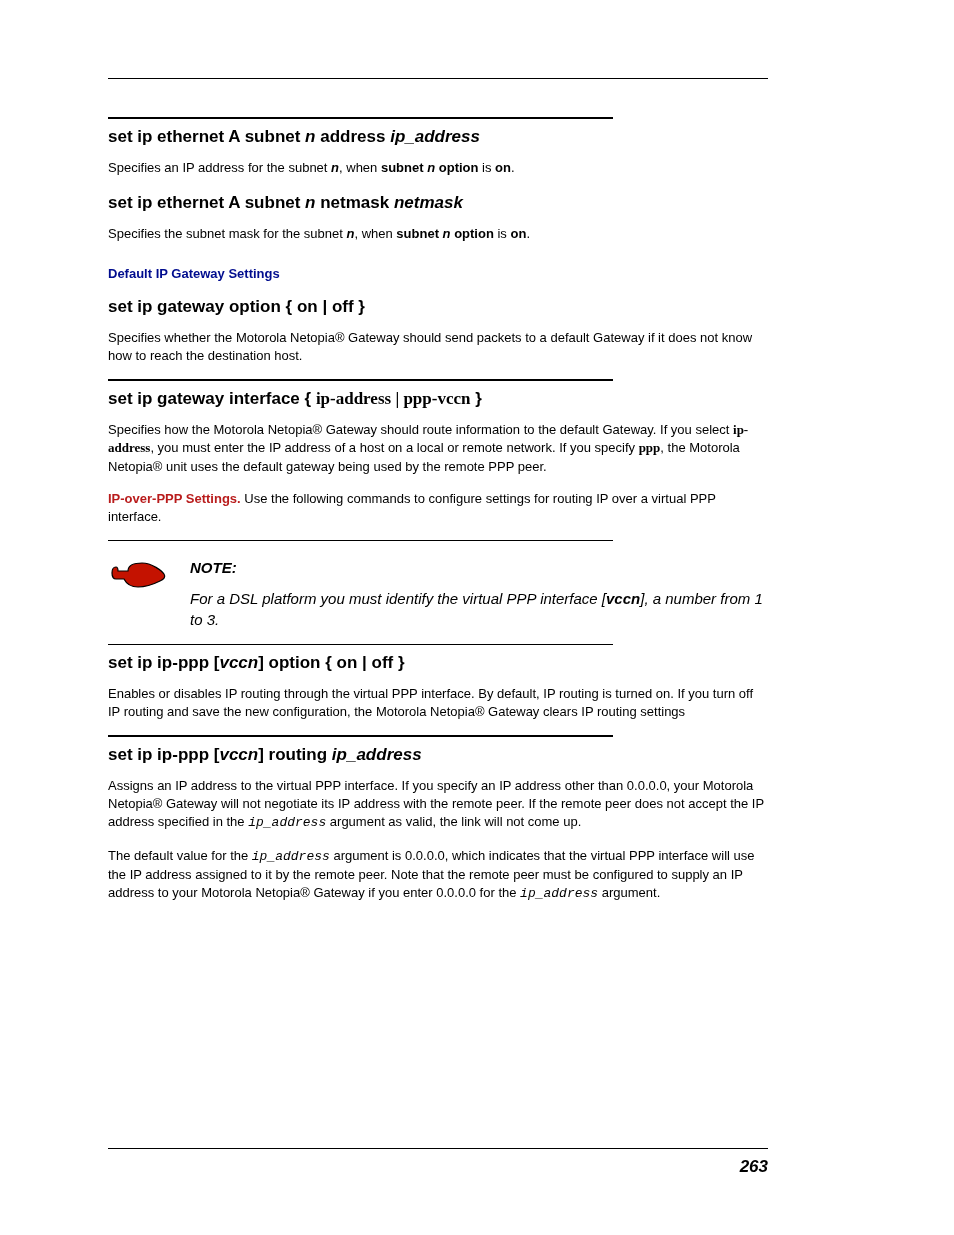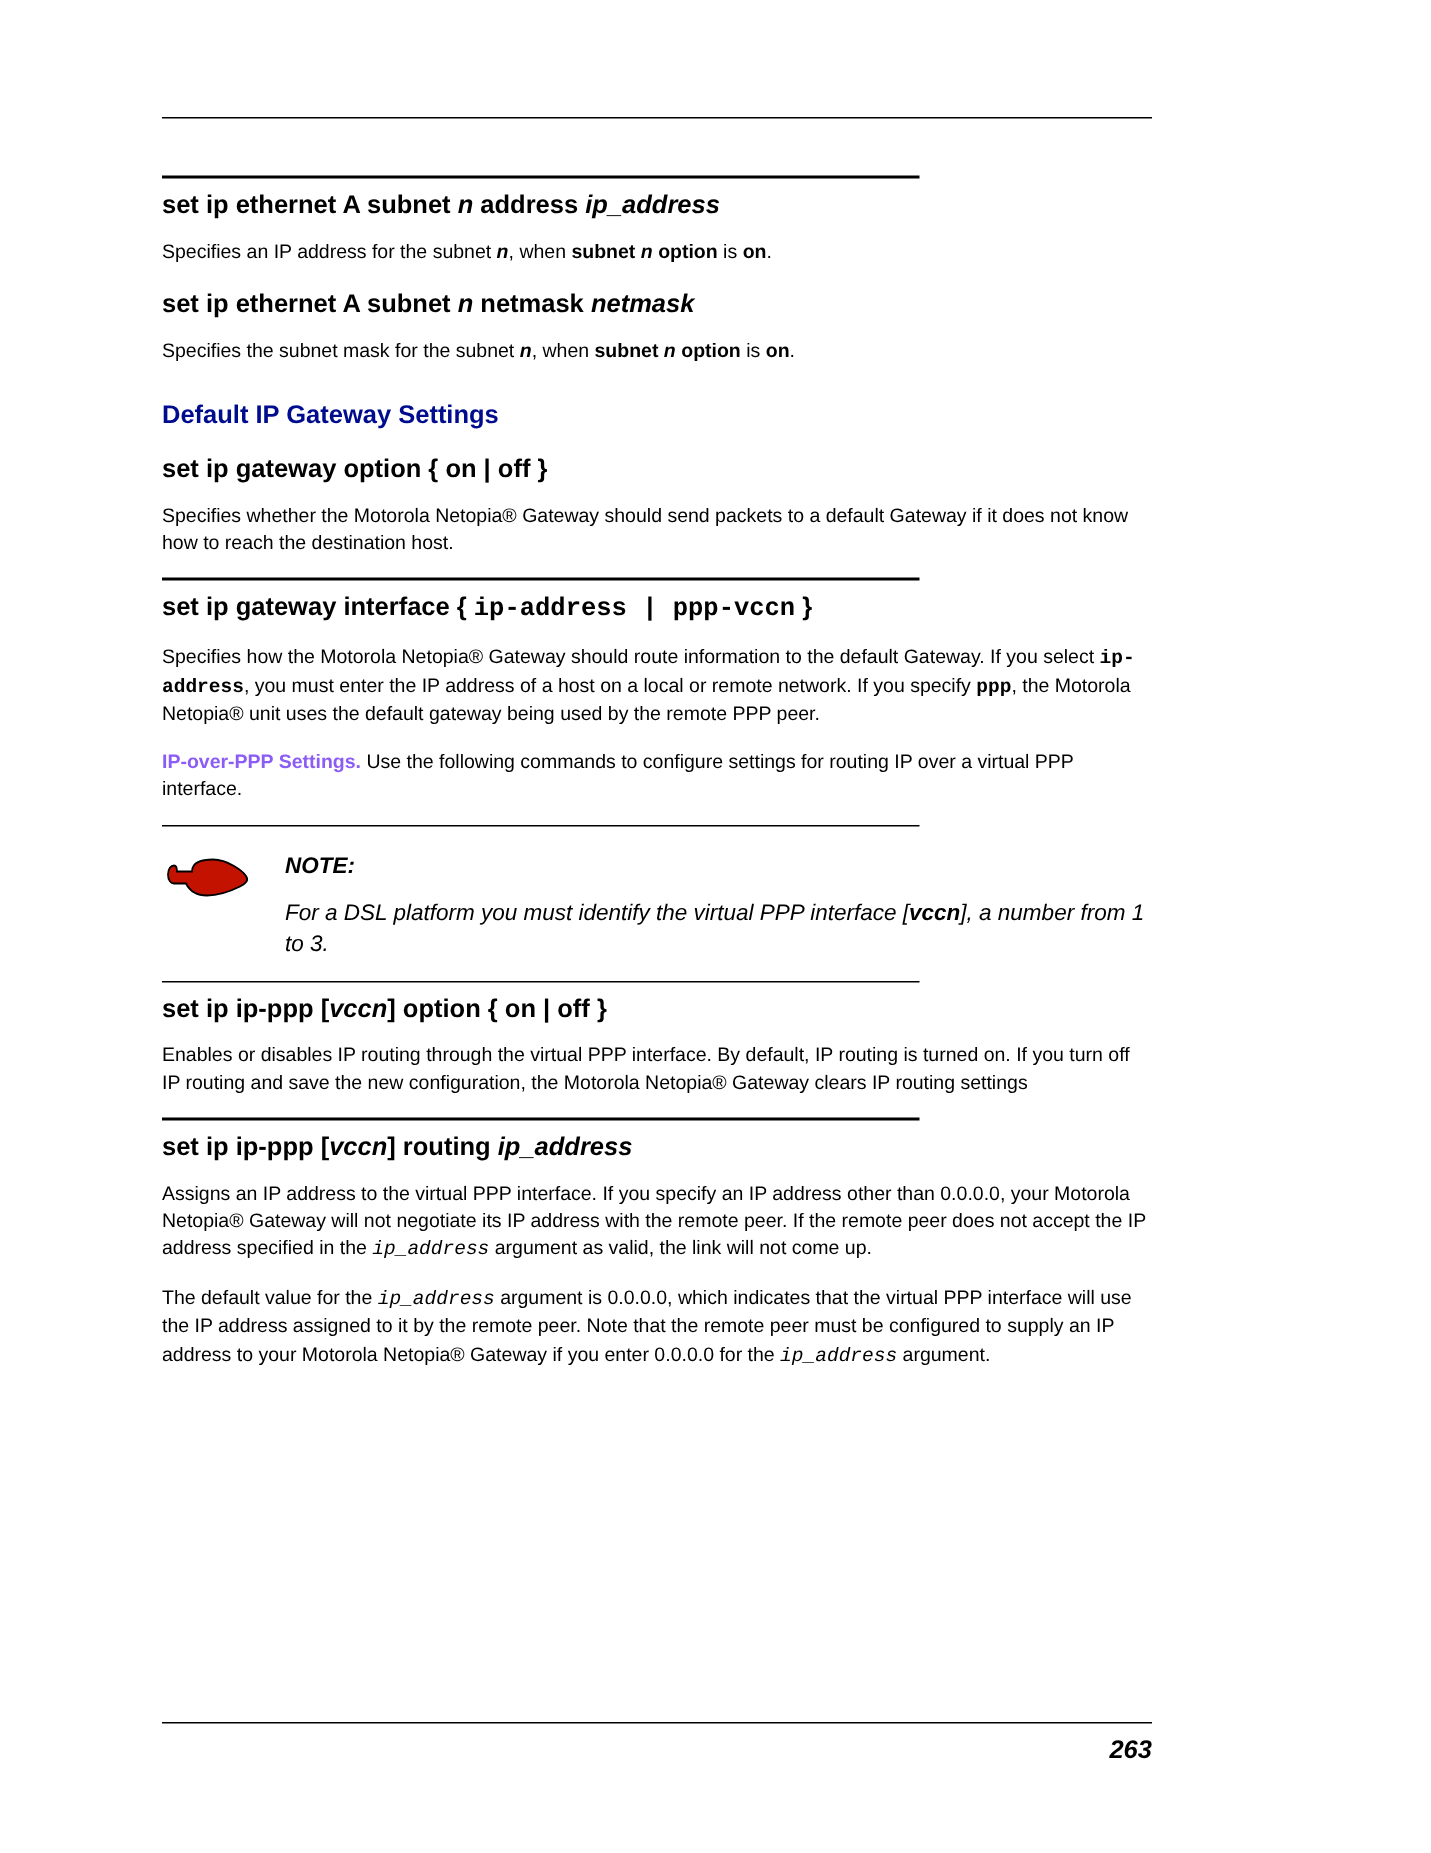--- a/index.html
+++ b/index.html
@@ -40,34 +40,34 @@
   p {
     margin: 8px 0 14px 0;
     font-size: 13px;
   }
   .ital { font-style: italic; }
   .bold { font-weight: bold; }
   .bolditalic { font-weight: bold; font-style: italic; }
   .sub-heading {
     color: #000c8e;
     font-weight: bold;
-    font-size: 17px;
+    font-size: 13px;
     margin: 22px 0 12px 0;
   }
   .mono {
-    font-family: Liberation Mono, monospace;
+    font-family: Liberation Serif, serif;
     font-weight: bold;
     margin-top: 31px;
   }
   .mono-ital {
     font-family: "Courier New", Courier, monospace;
     font-style: italic;
   }
   .blue-run {
-    color: #8b5cf6;
+    color: #b91c1c;
     font-weight: bold;
   }
   .note-block {
     display: flex;
     align-items: flex-start;
     gap: 22px;
     margin: 12px 0 6px 0;
   }
   .note-body { flex: 1; padding-top: 4px; font-style: italic; }
   .note-label { font-weight: bold; display: block; margin-bottom: 10px; }

